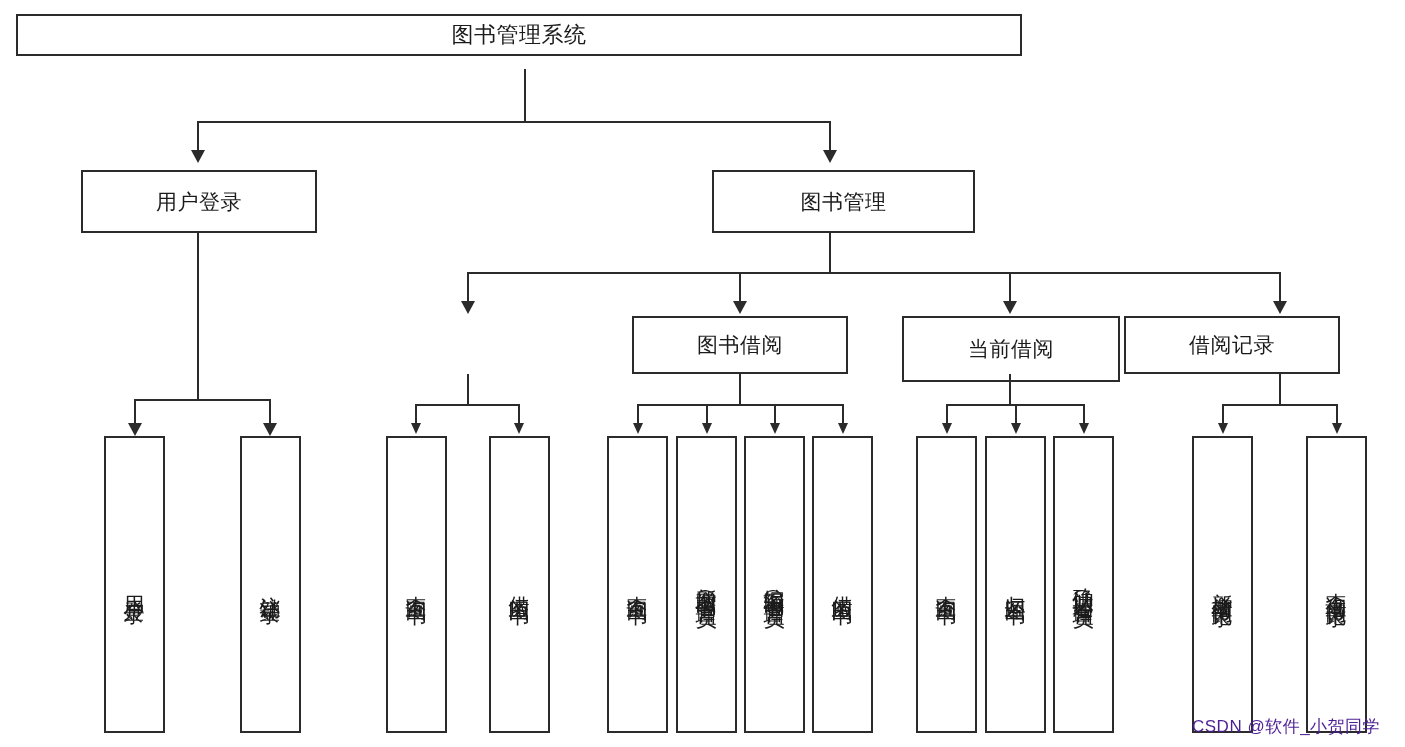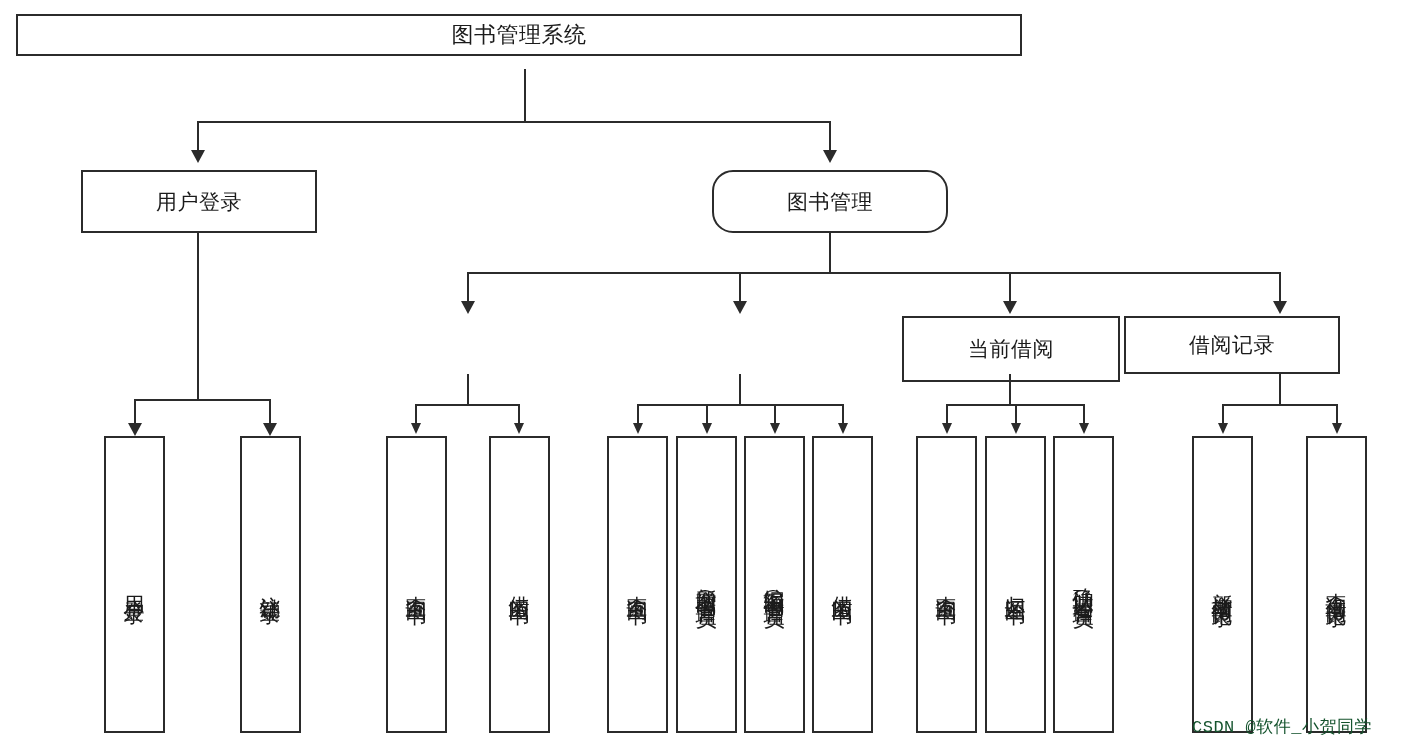--- a/index.html
+++ b/index.html
@@ -70,24 +70,23 @@
     border-top: 13px solid #2b2b2b;
   }
   .arrowhead.small {
     border-left-width: 5px;
     border-right-width: 5px;
     border-top-width: 11px;
   }
   .watermark {
     position: absolute;
     font-size: 17px;
-    color: #14532d;
+    color: #4c1d95;
     white-space: nowrap;
     letter-spacing: 0.5px;
-    font-family: Liberation Mono, monospace;
   }
 </style>
 </head>
 <body>
 
 <div id="canvas">
 
   <div class="node horiz root" style="left:16px; top:14px; width:1006px; height:42px;">
     <span class="node-label">图书管理系统</span>
   </div>
@@ -98,21 +97,21 @@
 
   <div class="conn vline" style="left:197px; top:121px; height:30px;"></div>
   <div class="arrowhead" style="left:191px; top:150px;"></div>
 
   <div class="conn vline" style="left:829px; top:121px; height:30px;"></div>
   <div class="arrowhead" style="left:823px; top:150px;"></div>
 
   <div class="node horiz" style="left:81px; top:170px; width:236px; height:63px;">
     <span class="node-label">用户登录</span>
   </div>
-  <div class="node horiz" style="left:712px; top:170px; width:236px; height:63px;border-radius:21px;">
+  <div class="node horiz" style="left:712px; top:170px; width:263px; height:63px;">
     <span class="node-label">图书管理</span>
   </div>
 
   <div class="conn vline" style="left:197px; top:233px; height:167px;"></div>
   <div class="conn hline" style="left:134px; top:399px; width:135px;"></div>
   <div class="conn vline" style="left:134px; top:399px; height:25px;"></div>
   <div class="arrowhead" style="left:128px; top:423px;"></div>
   <div class="conn vline" style="left:269px; top:399px; height:25px;"></div>
   <div class="arrowhead" style="left:263px; top:423px;"></div>
 
@@ -120,20 +119,23 @@
   <div class="conn hline" style="left:467px; top:272px; width:812px;"></div>
   <div class="conn vline" style="left:467px; top:272px; height:30px;"></div>
   <div class="arrowhead" style="left:461px; top:301px;"></div>
   <div class="conn vline" style="left:739px; top:272px; height:30px;"></div>
   <div class="arrowhead" style="left:733px; top:301px;"></div>
   <div class="conn vline" style="left:1009px; top:272px; height:30px;"></div>
   <div class="arrowhead" style="left:1003px; top:301px;"></div>
   <div class="conn vline" style="left:1279px; top:272px; height:30px;"></div>
   <div class="arrowhead" style="left:1273px; top:301px;"></div>
 
+  <div class="node horiz" style="left:632px; top:316px; width:216px; height:58px;">
+    <span class="node-label">图书借阅</span>
+  </div>
   <div class="node horiz" style="left:902px; top:316px; width:218px; height:66px;">
     <span class="node-label">当前借阅</span>
   </div>
   <div class="node horiz" style="left:1124px; top:316px; width:216px; height:58px;">
     <span class="node-label">借阅记录</span>
   </div>
 
   <div class="conn vline" style="left:467px; top:374px; height:31px;"></div>
   <div class="conn hline" style="left:415px; top:404px; width:104px;"></div>
   <div class="conn vline" style="left:415px; top:404px; height:20px;"></div>

